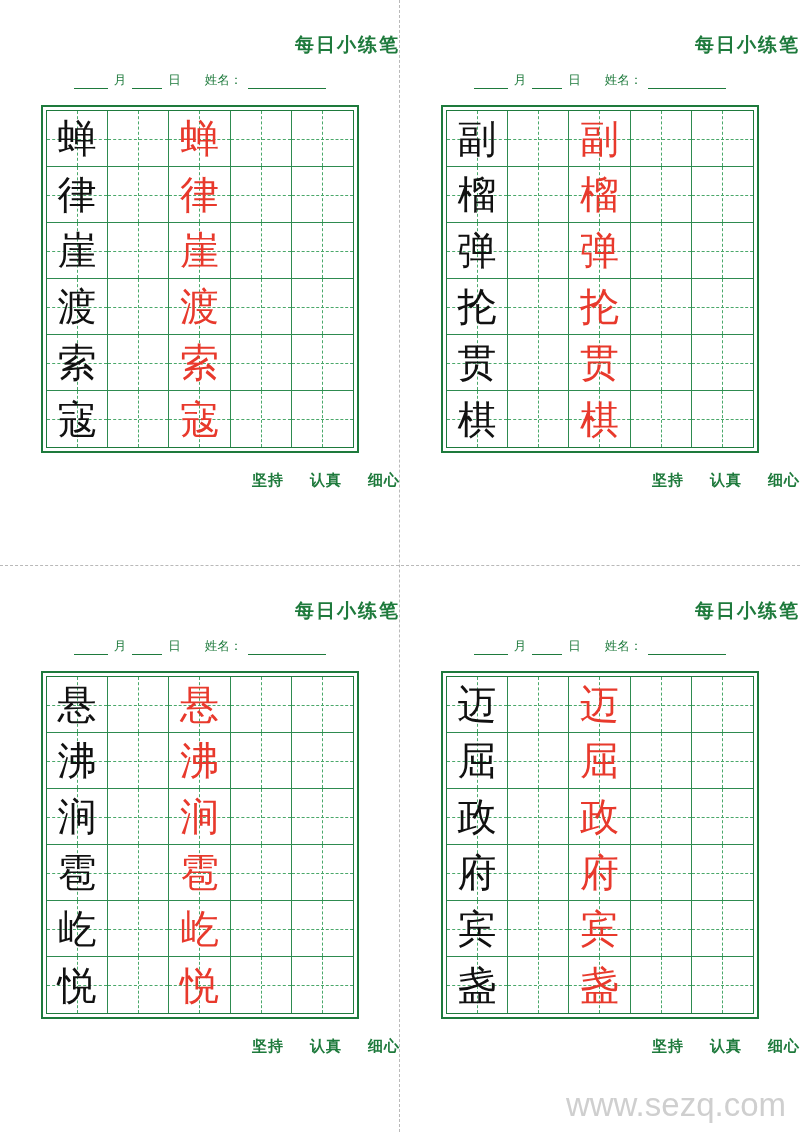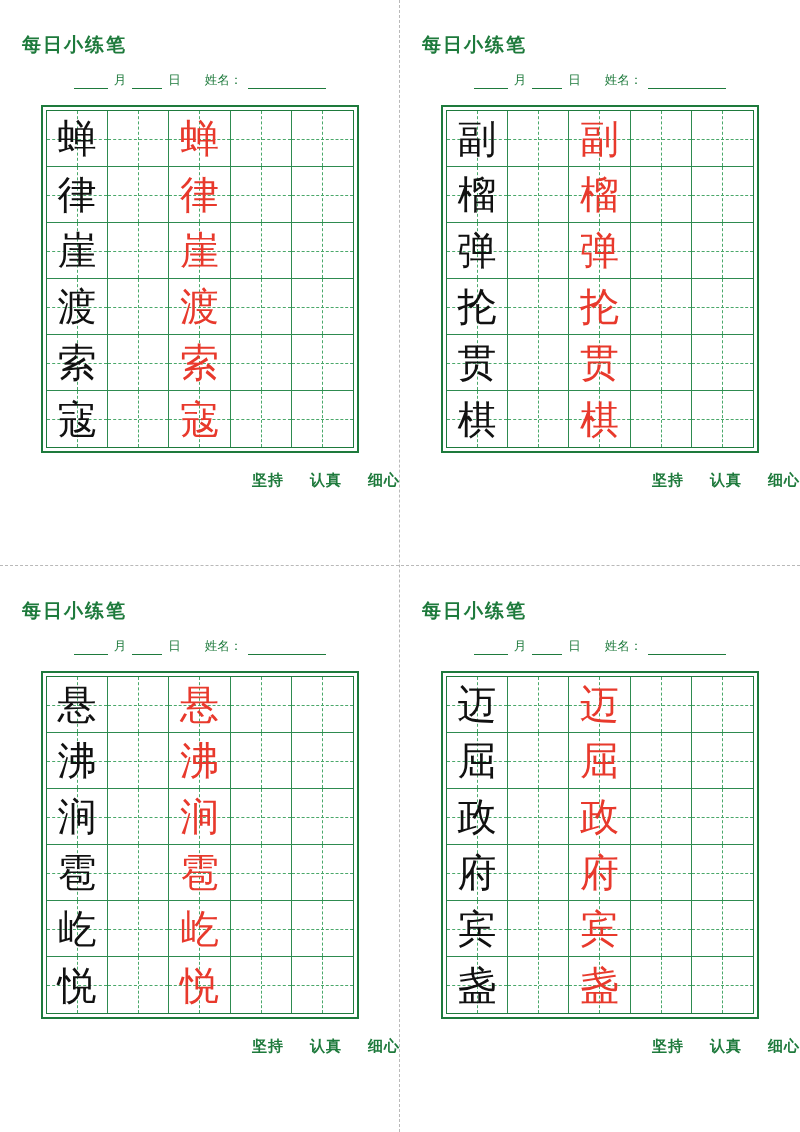--- a/index.html
+++ b/index.html
@@ -42,28 +42,27 @@
     width: 400px;
     height: 566px;
     box-sizing: border-box;
   }
   .q-tl { left: 0;    top: 0; }
   .q-tr { left: 400px; top: 0; }
   .q-bl { left: 0;    top: 566px; }
   .q-br { left: 400px; top: 566px; }
 
   .sheet-title {
-    text-align: left;
+    text-align: right;
     color: #1e7a3c;
     font-size: 19px;
     font-weight: bold;
     letter-spacing: 2px;
     margin-top: 32px;
     font-family: "Liberation Serif", "DejaVu Serif", serif;
-    padding-left: 22px;
   }
   .meta-row {
     display: flex;
     justify-content: center;
     align-items: flex-end;
     color: #1e7a3c;
     font-size: 12.5px;
     margin-top: 14px;
     gap: 4px;
   }
@@ -463,13 +462,14 @@
     <div class="footer-row">
       <span>坚持</span>
       <span>认真</span>
       <span>细心</span>
     </div>
   </div>
 
   <div class="cut-line-v"></div>
   <div class="cut-line-h"></div>
 
+  <div class="watermark">www.sezq.com</div>
 </div>
 
 </body></html>

